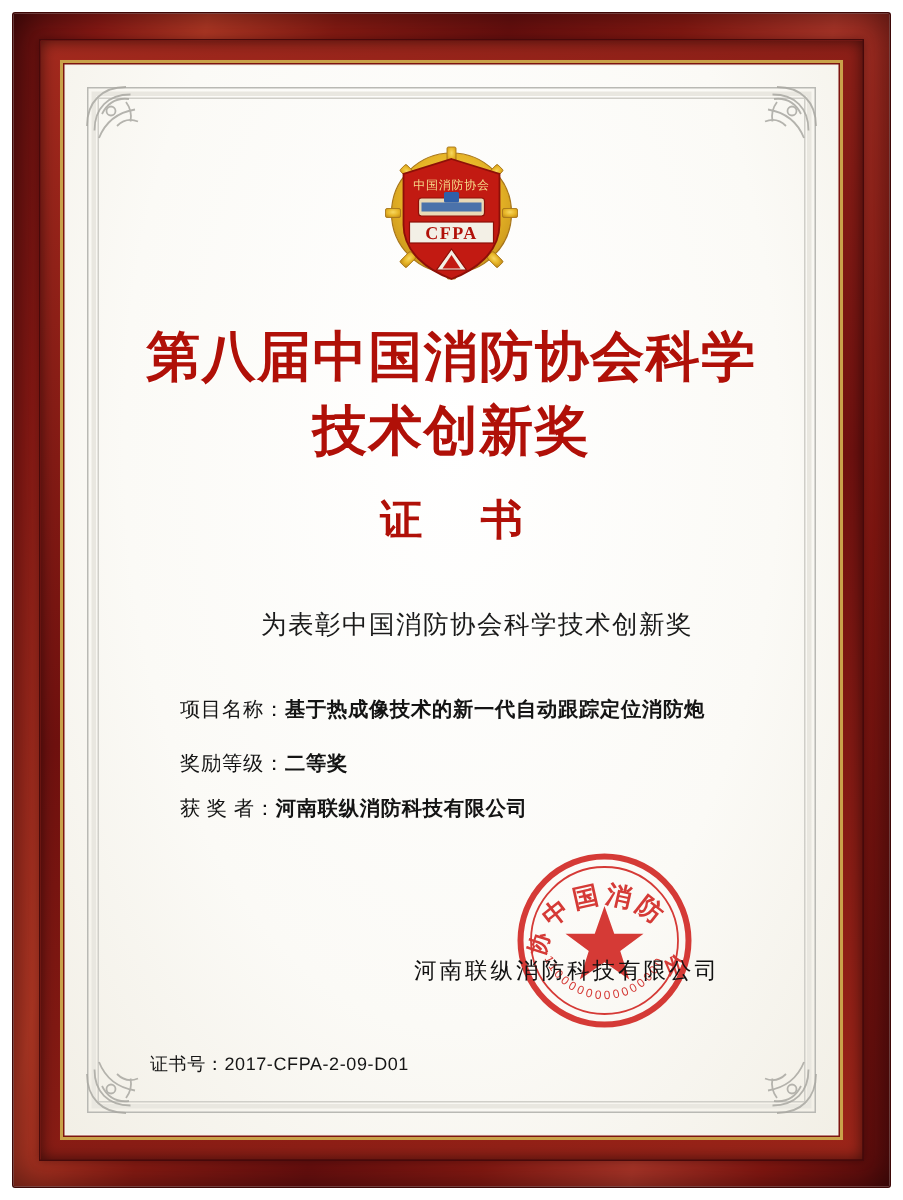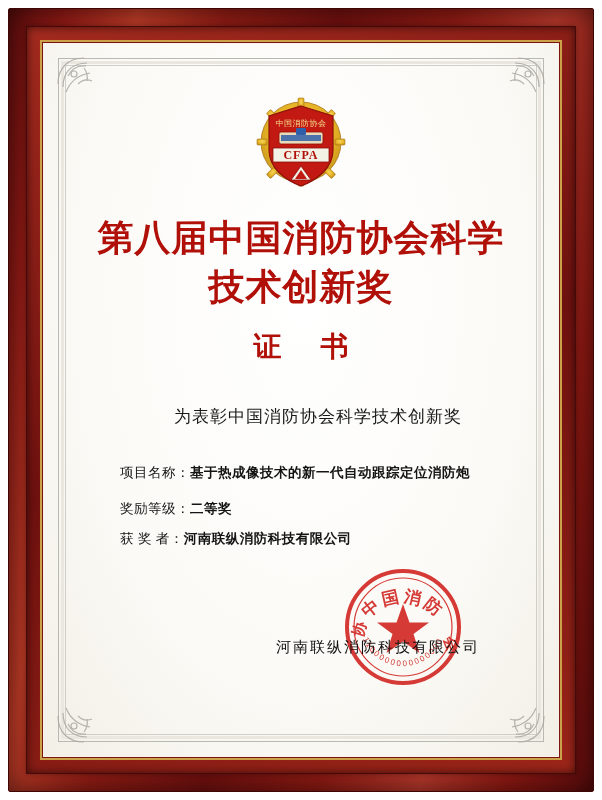--- a/index.html
+++ b/index.html
@@ -342,16 +342,19 @@
               <path id="sealBottom" d="M22 72 A43 43 0 0 0 104 72" fill="none"></path>
               <text font-family="'Liberation Sans', sans-serif" font-size="8" fill="#d0201c" letter-spacing="2">
                 <textPath href="#sealBottom" startOffset="50%" text-anchor="middle">1100000000000000</textPath>
               </text>
             </g>
           </svg>
         </div>
         <div class="date">河南联纵消防科技有限公司</div>
       </div>
 
+      <div class="cert-no">
+        <span>证书号：</span><span>2017-CFPA-2-09-D01</span>
+      </div>
 
     </div>
   </div>
 </div>
 
 </body></html>

